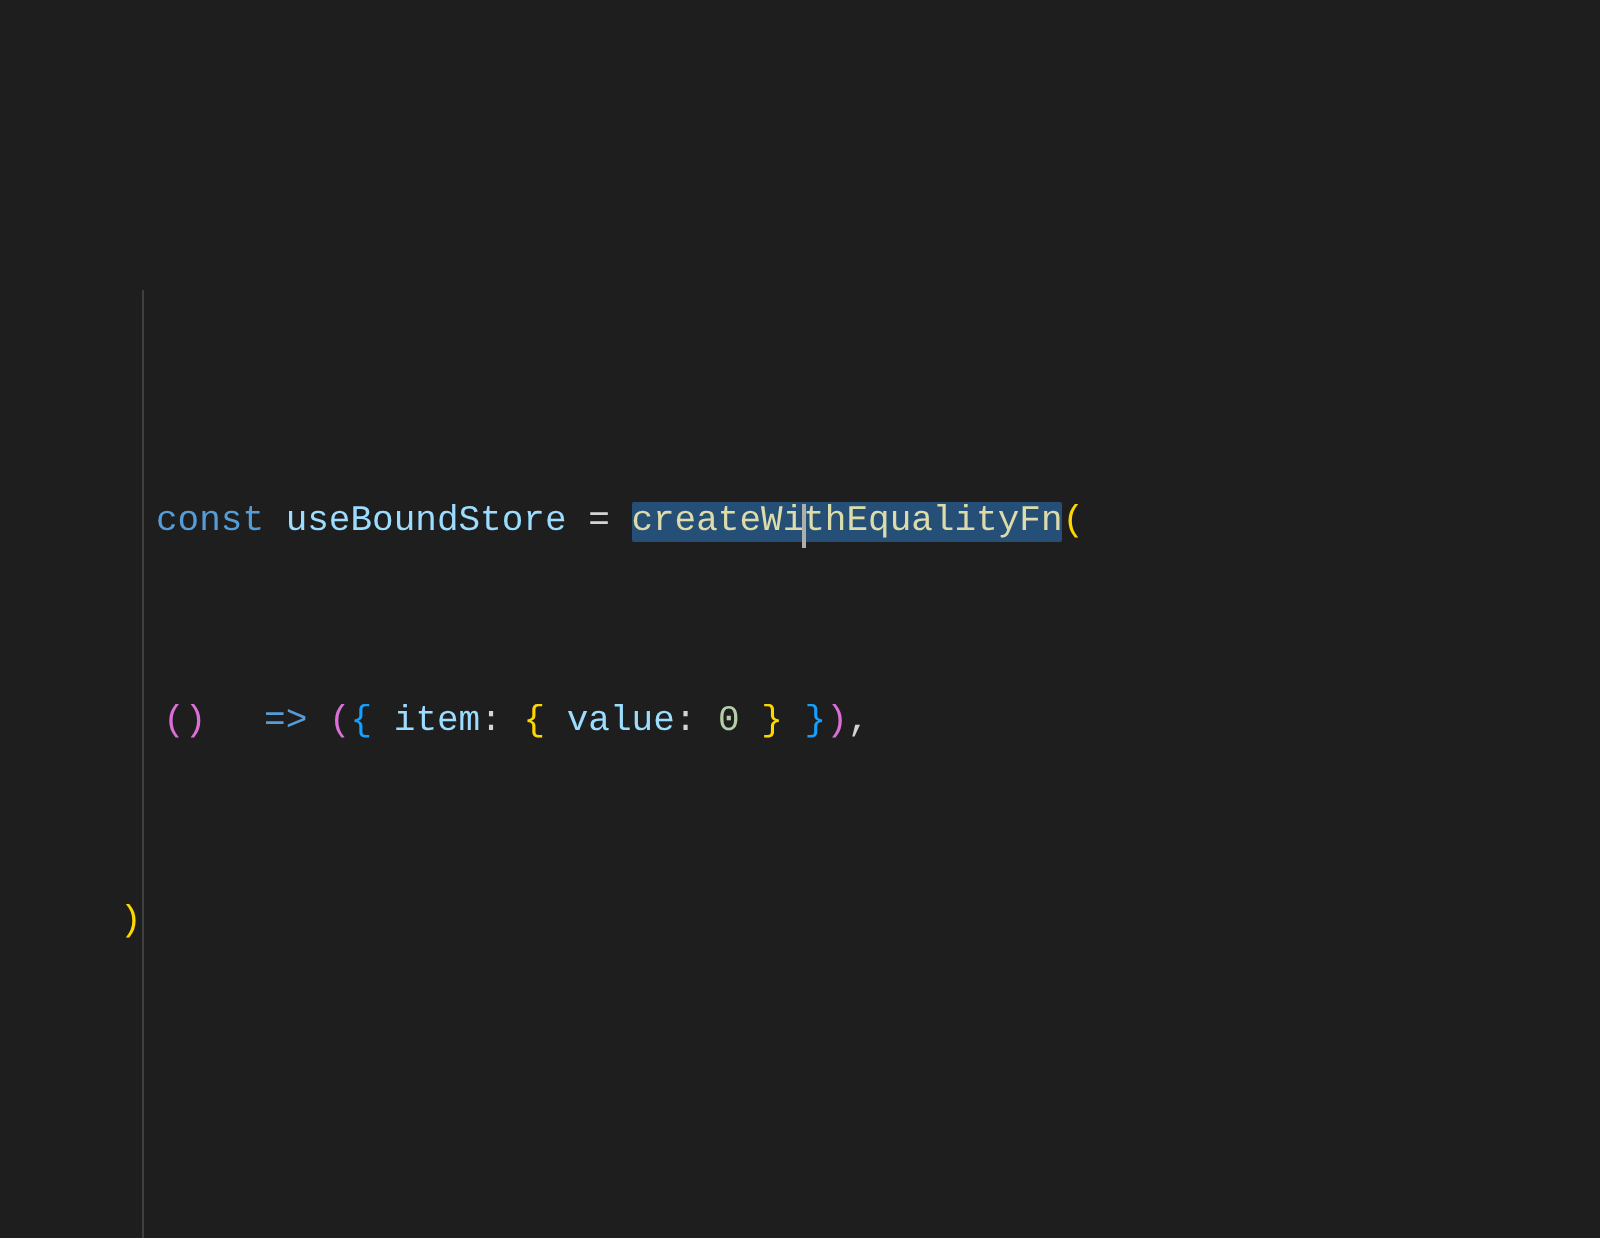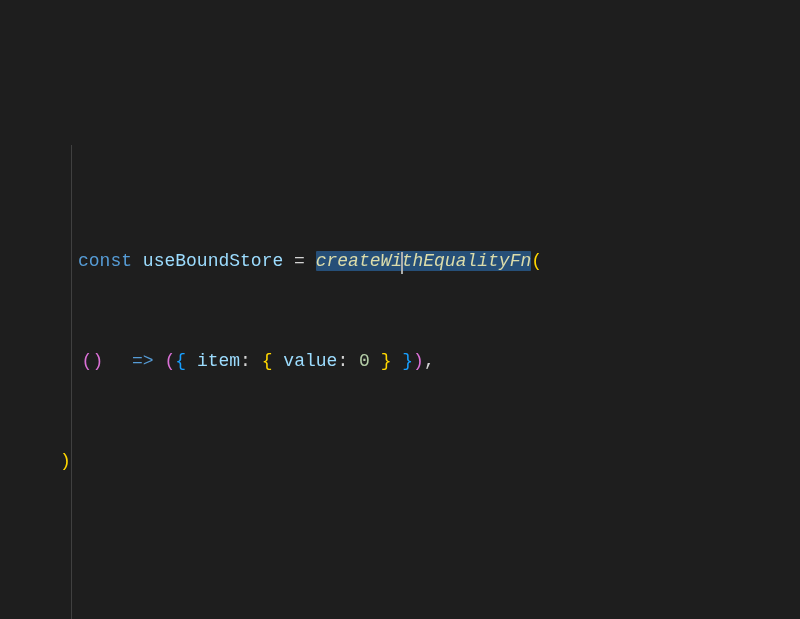--- a/index.html
+++ b/index.html
@@ -24,21 +24,21 @@
       position: absolute;
       width: 1px;
       background: #404040;
       top: 0;
       bottom: 0;
     }
     .ig1 { left: 67px; }
 
     
     .kw      { color: #569cd6; margin-left: 18px; }          
-    .fn      { color: #dcdcaa; font-style: italic; }          
+    .fn      { color: #dcdcaa; }          
     .var     { color: #9cdcfe; }
     .num     { color: #b5cea8; }
     .op      { color: #d4d4d4; }
     .punc    { color: #d4d4d4; }
     .brace   { color: #ffd700; }          
     .brace2  { color: #da70d6; }          
     .brace3  { color: #179fff; }
 
     .sel {
       background: #264f78;

